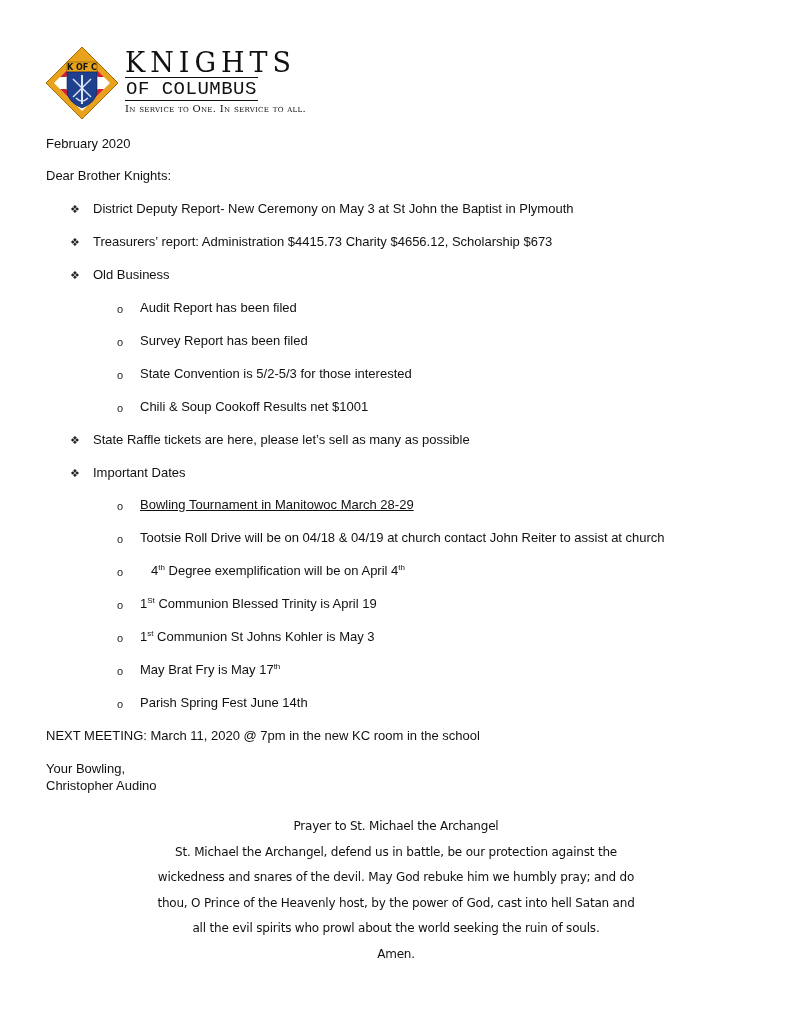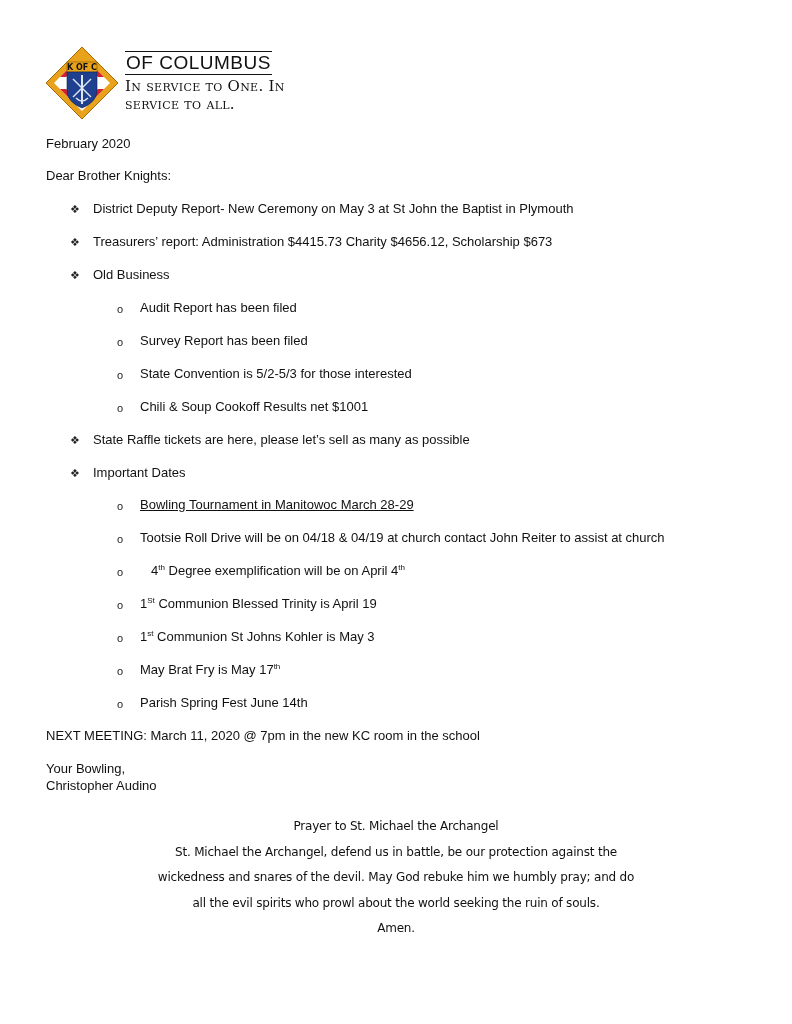--- a/index.html
+++ b/index.html
@@ -2,23 +2,23 @@
 <html><head>
   <meta charset="utf-8">
   <style>
     html, body { margin: 0; padding: 0; background: #ffffff; }
     body { width: 792px; height: 1024px; position: relative; overflow: hidden;
            font-family: "Liberation Sans", sans-serif; color: #111; }
     .logo { position: absolute; left: 45px; top: 46px; width: 280px; height: 76px; }
     .emblem { position: absolute; left: 0; top: 0; width: 74px; height: 74px; }
     .brand { position: absolute; left: 80px; top: 4px; }
     .brand-1 { font-family: "DejaVu Serif", serif; font-size: 27px; letter-spacing: 5px; line-height: 26px; color: #111; font-weight: normal; }
-    .brand-2 { font-family: Liberation Sans, sans-serif; font-size: 19px; letter-spacing: 0.5px; line-height: 22px; color: #111;
+    .brand-2 { font-family: Liberation Mono, monospace; font-size: 19px; letter-spacing: 0.5px; line-height: 22px; color: #111;
                border-top: 1.5px solid #111; border-bottom: 1.5px solid #111; display: inline-block; padding: 0 1px; margin-top: 1px; }
-    .brand-3 { font-family: "DejaVu Serif", serif; font-size: 15px; letter-spacing: 0.3px; margin-top: 2px; font-variant: small-caps; }
+    .brand-3 { font-family: "DejaVu Serif", serif; font-size: 10px; letter-spacing: 0.3px; margin-top: 2px; font-variant: small-caps; }
 
     .line { position: absolute; font-size: 13px; line-height: 16px; white-space: nowrap; }
     .bullet-l1 { position: absolute; font-size: 11px; line-height: 16px; color: #222; }
     .bullet-l2 { position: absolute; font-size: 11px; line-height: 16px; color: #222; }
     sup { font-size: 8px; line-height: 0; vertical-align: 5px; }
 
     .prayer { position: absolute; left: 30px; top: 814px; width: 732px; text-align: center;
               font-family: "DejaVu Sans", sans-serif; font-size: 12px; line-height: 25.5px; color: #111; letter-spacing: -0.2px; }
     .prayer div { white-space: nowrap; }
   </style>
@@ -36,20 +36,21 @@
     <polygon points="37,5 48,16 26,16" fill="#e8a21c"></polygon>
     <rect x="22" y="16" width="30" height="10" fill="#e8a21c" stroke="#8a5a00" stroke-width="0.6"></rect>
     <text x="37" y="24" text-anchor="middle" font-family="DejaVu Sans, sans-serif" font-size="8" font-weight="bold" fill="#111">K OF C</text>
     <path d="M22,26 L52,26 L52,44 Q52,56 37,62 Q22,56 22,44 Z" fill="#1f3f8f" stroke="#0f2150" stroke-width="0.6"></path>
     <line x1="37" y1="29" x2="37" y2="58" stroke="#dfe6f3" stroke-width="2"></line>
     <line x1="28" y1="33" x2="46" y2="51" stroke="#dfe6f3" stroke-width="1.5"></line>
     <line x1="46" y1="33" x2="28" y2="51" stroke="#dfe6f3" stroke-width="1.5"></line>
     <path d="M31,52 Q37,58 43,52" stroke="#dfe6f3" stroke-width="1.5" fill="none"></path>
   </svg>
   <div class="brand">
+    <div class="brand-1">KNIGHTS</div>
     <div class="brand-2">OF COLUMBUS</div>
     <div class="brand-3">In service to One. In service to all.</div>
   </div>
 </div>
 
 <div class="line" style="left:46px; top:136px;">February 2020</div>
 <div class="line" style="left:46px; top:168px;">Dear Brother Knights:</div>
 
 <div id="items">
     <span class="bullet-l1" style="left: 70px; top: 201px;">❖</span>
@@ -87,15 +88,16 @@
   </div>
 
 <div class="line" style="left:46px; top:728px;">NEXT MEETING: March   11, 2020 @ 7pm in the new KC room in the school</div>
 <div class="line" style="left:46px; top:761px;">Your Bowling,</div>
 <div class="line" style="left:46px; top:778px;text-align:right;">Christopher Audino</div>
 
 <div class="prayer">
   <div>Prayer to St. Michael the Archangel</div>
   <div>St. Michael the Archangel, defend us in battle, be our protection against the</div>
   <div>wickedness and snares of the devil. May God rebuke him we humbly pray; and do</div>
+  <div>thou, O Prince of the Heavenly host, by the power of God, cast into hell Satan and</div>
   <div>all the evil spirits who prowl about the world seeking the ruin of souls.</div>
   <div>Amen.</div>
 </div>
 
 </body></html>

